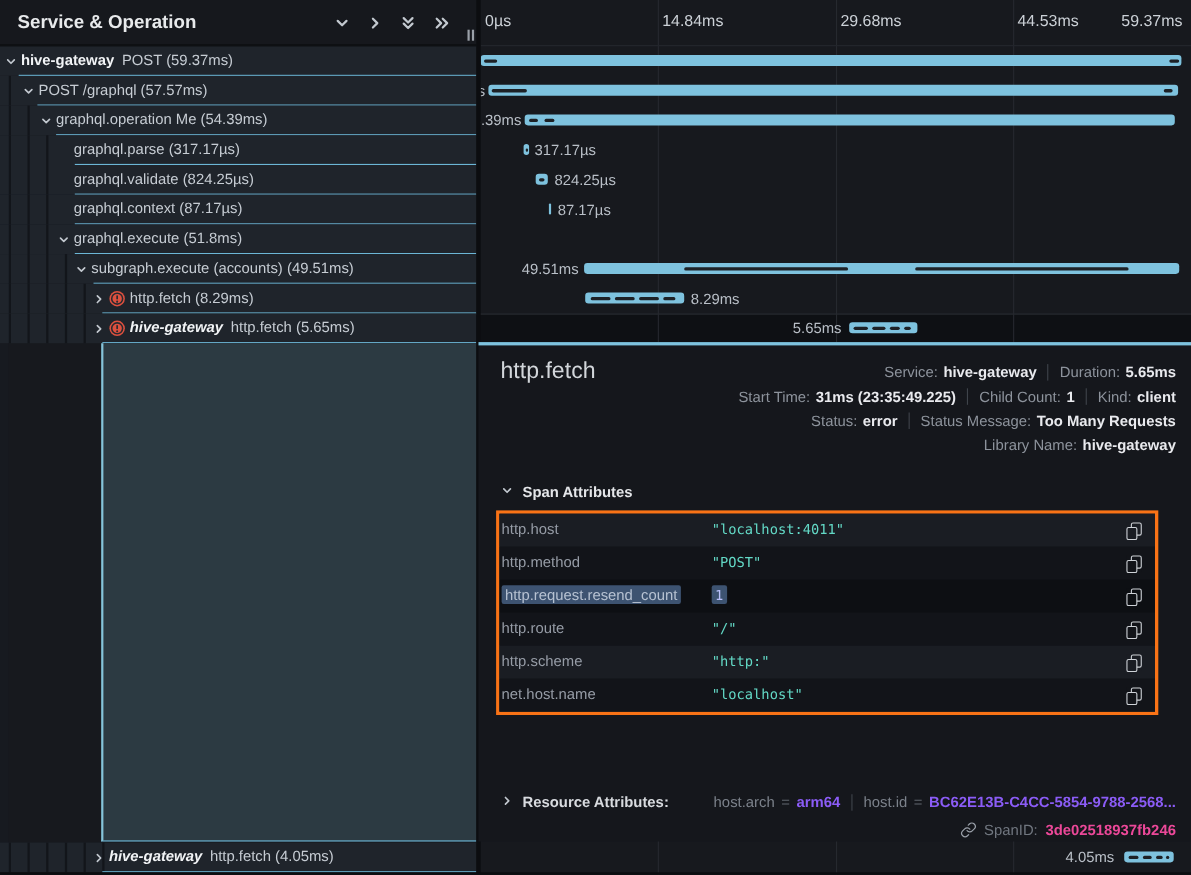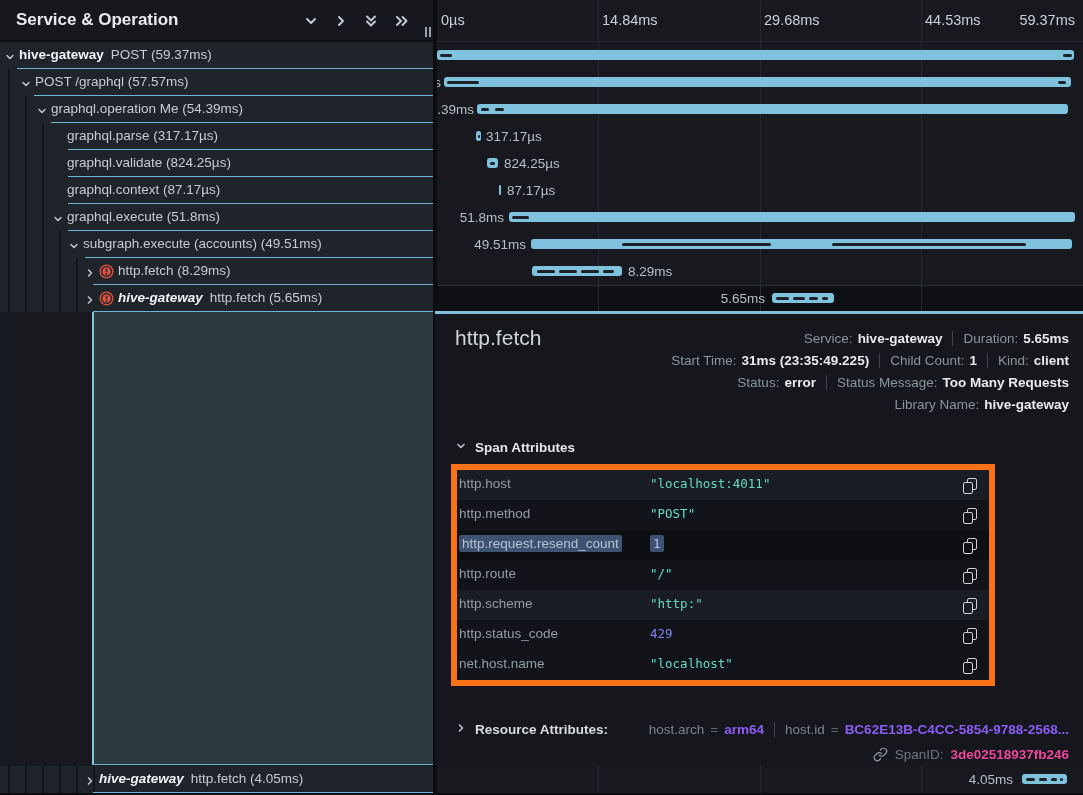--- a/index.html
+++ b/index.html
@@ -45,21 +45,21 @@
   
   .detail{position:absolute;left:435px;top:311px;width:648px;height:454px;background:#15171c;border-top:3px solid #7ec2de;}
   .d-title{position:absolute;left:20px;top:12px;font-size:21px;color:#d2d6da;}
   .d-meta{position:absolute;right:14px;top:13px;}
   .meta-line{display:flex;justify-content:flex-end;align-items:center;height:22px;font-size:13.5px;}
   .meta-item .ml{color:#8d939c;margin-top:12px;}
   .meta-item .mv{color:#e9eaee;font-weight:bold;margin-left:5px;}
   .meta-divider{width:1px;height:15px;background:#3f444b;margin:0 10px;}
   .attr-head{position:absolute;left:20px;top:126px;display:flex;gap:8px;align-items:center;
              font-size:13.5px;font-weight:bold;color:#e4e6e9;cursor:pointer;}
-  .attr-table{position:absolute;left:16px;top:150px;width:544px;border:6px solid #f97316;}
+  .attr-table{position:absolute;left:16px;top:150px;width:602px;border:3px solid #f97316;}
   .attr-row{height:30px;position:relative;font-size:13.5px;}
   .attr-row.odd{background:#1a1d23;}
   .attr-row.even{background:#121419;}
   .attr-row.selected{background:#0d0f13;}
   .a-key{position:absolute;left:2px;top:6px;color:#969ca6;}
   .a-val{position:absolute;left:193px;top:6px;font-family:"DejaVu Sans Mono",monospace;font-size:12.5px;}
   .a-val.string{color:#63d9c6;}
   .a-val.number{color:#8184f2;}
   .sel{background:#3d5371;border-radius:2px;padding:1px 3px;}
   .a-key .sel{color:#b7c2d2;}
@@ -119,25 +119,20 @@
       </div>
       <div class="wfrow" style="top: 108px;">
         <div class="bar" style="left: 50px; width: 11px;"></div>
         <div class="dash" style="left: 53px; width: 5px;"></div>
         <div class="wlabel" style="left: 67px;">824.25µs</div>
       </div>
       <div class="wfrow" style="top: 135px;">
         <div class="bar" style="left: 62px; width: 2px;"></div>
         <div class="wlabel" style="left: 70px;">87.17µs</div>
       </div>
-      <div class="wfrow" style="top: 162px;">
-        <div class="bar" style="left: 72px; width: 566px;"></div>
-        <div class="dash" style="left: 75px; width: 17px;"></div>
-        <div class="wlabel" style="right: 579px;">51.8ms</div>
-      </div>
       <div class="wfrow" style="top: 189px;">
         <div class="bar" style="left: 94px; width: 541px;"></div>
         <div class="dash" style="left: 185px; width: 149px;"></div>
         <div class="dash" style="left: 395px; width: 194px;"></div>
         <div class="wlabel" style="right: 557px;">49.51ms</div>
       </div>
       <div class="wfrow" style="top: 216px;">
         <div class="bar" style="left: 95px; width: 90px;"></div>
         <div class="dash" style="left: 100px; width: 18px;"></div>
         <div class="dash" style="left: 122px; width: 18px;"></div>
@@ -361,25 +356,20 @@
           <div class="copy"></div>
         </div>
         <div class="attr-row even">
           <div class="a-key">http.route</div>
           <div class="a-val string">"/"</div>
           <div class="copy"></div>
         </div>
         <div class="attr-row odd">
           <div class="a-key">http.scheme</div>
           <div class="a-val string">"http:"</div>
-          <div class="copy"></div>
-        </div>
-        <div class="attr-row even">
-          <div class="a-key">http.status_code</div>
-          <div class="a-val number">429</div>
           <div class="copy"></div>
         </div>
         <div class="attr-row even">
           <div class="a-key">net.host.name</div>
           <div class="a-val string">"localhost"</div>
           <div class="copy"></div>
         </div>
       </div>
     <div class="resource">
       <span class="ic" id="res-chev"><svg width="12" height="12" viewBox="0 0 16 16" fill="none" stroke="#c2c8cf" stroke-width="2" stroke-linecap="round" stroke-linejoin="round">

